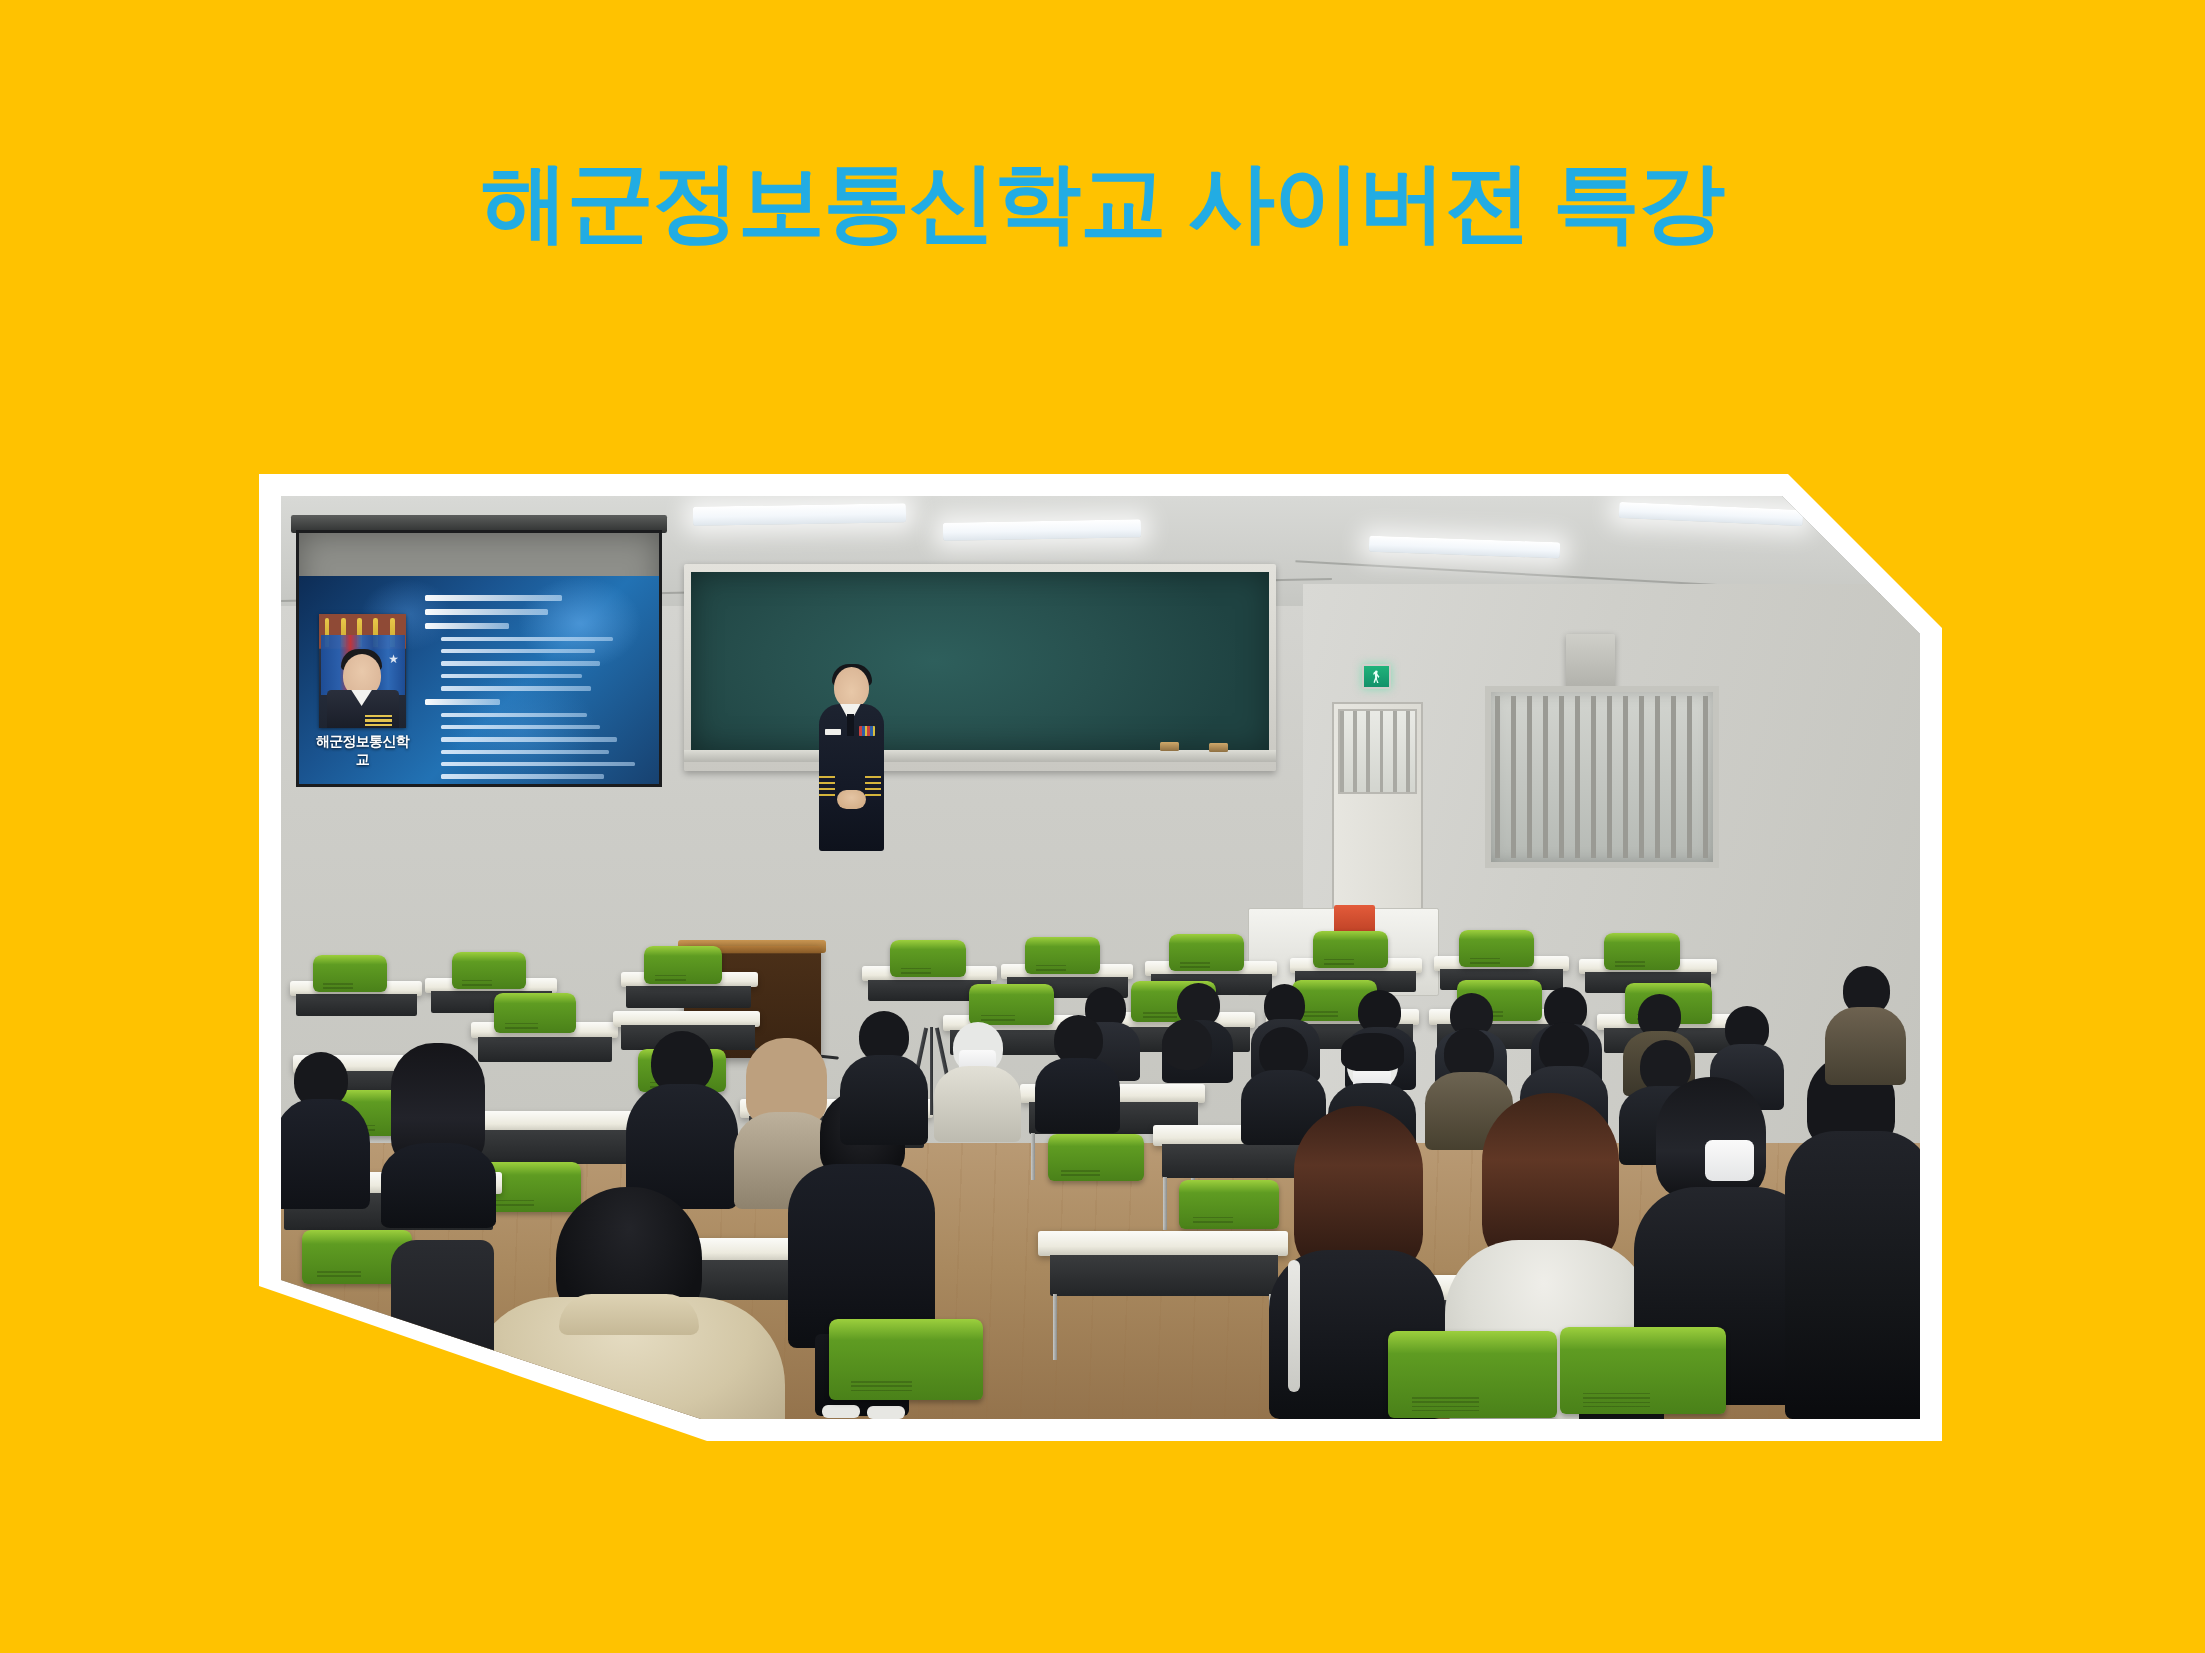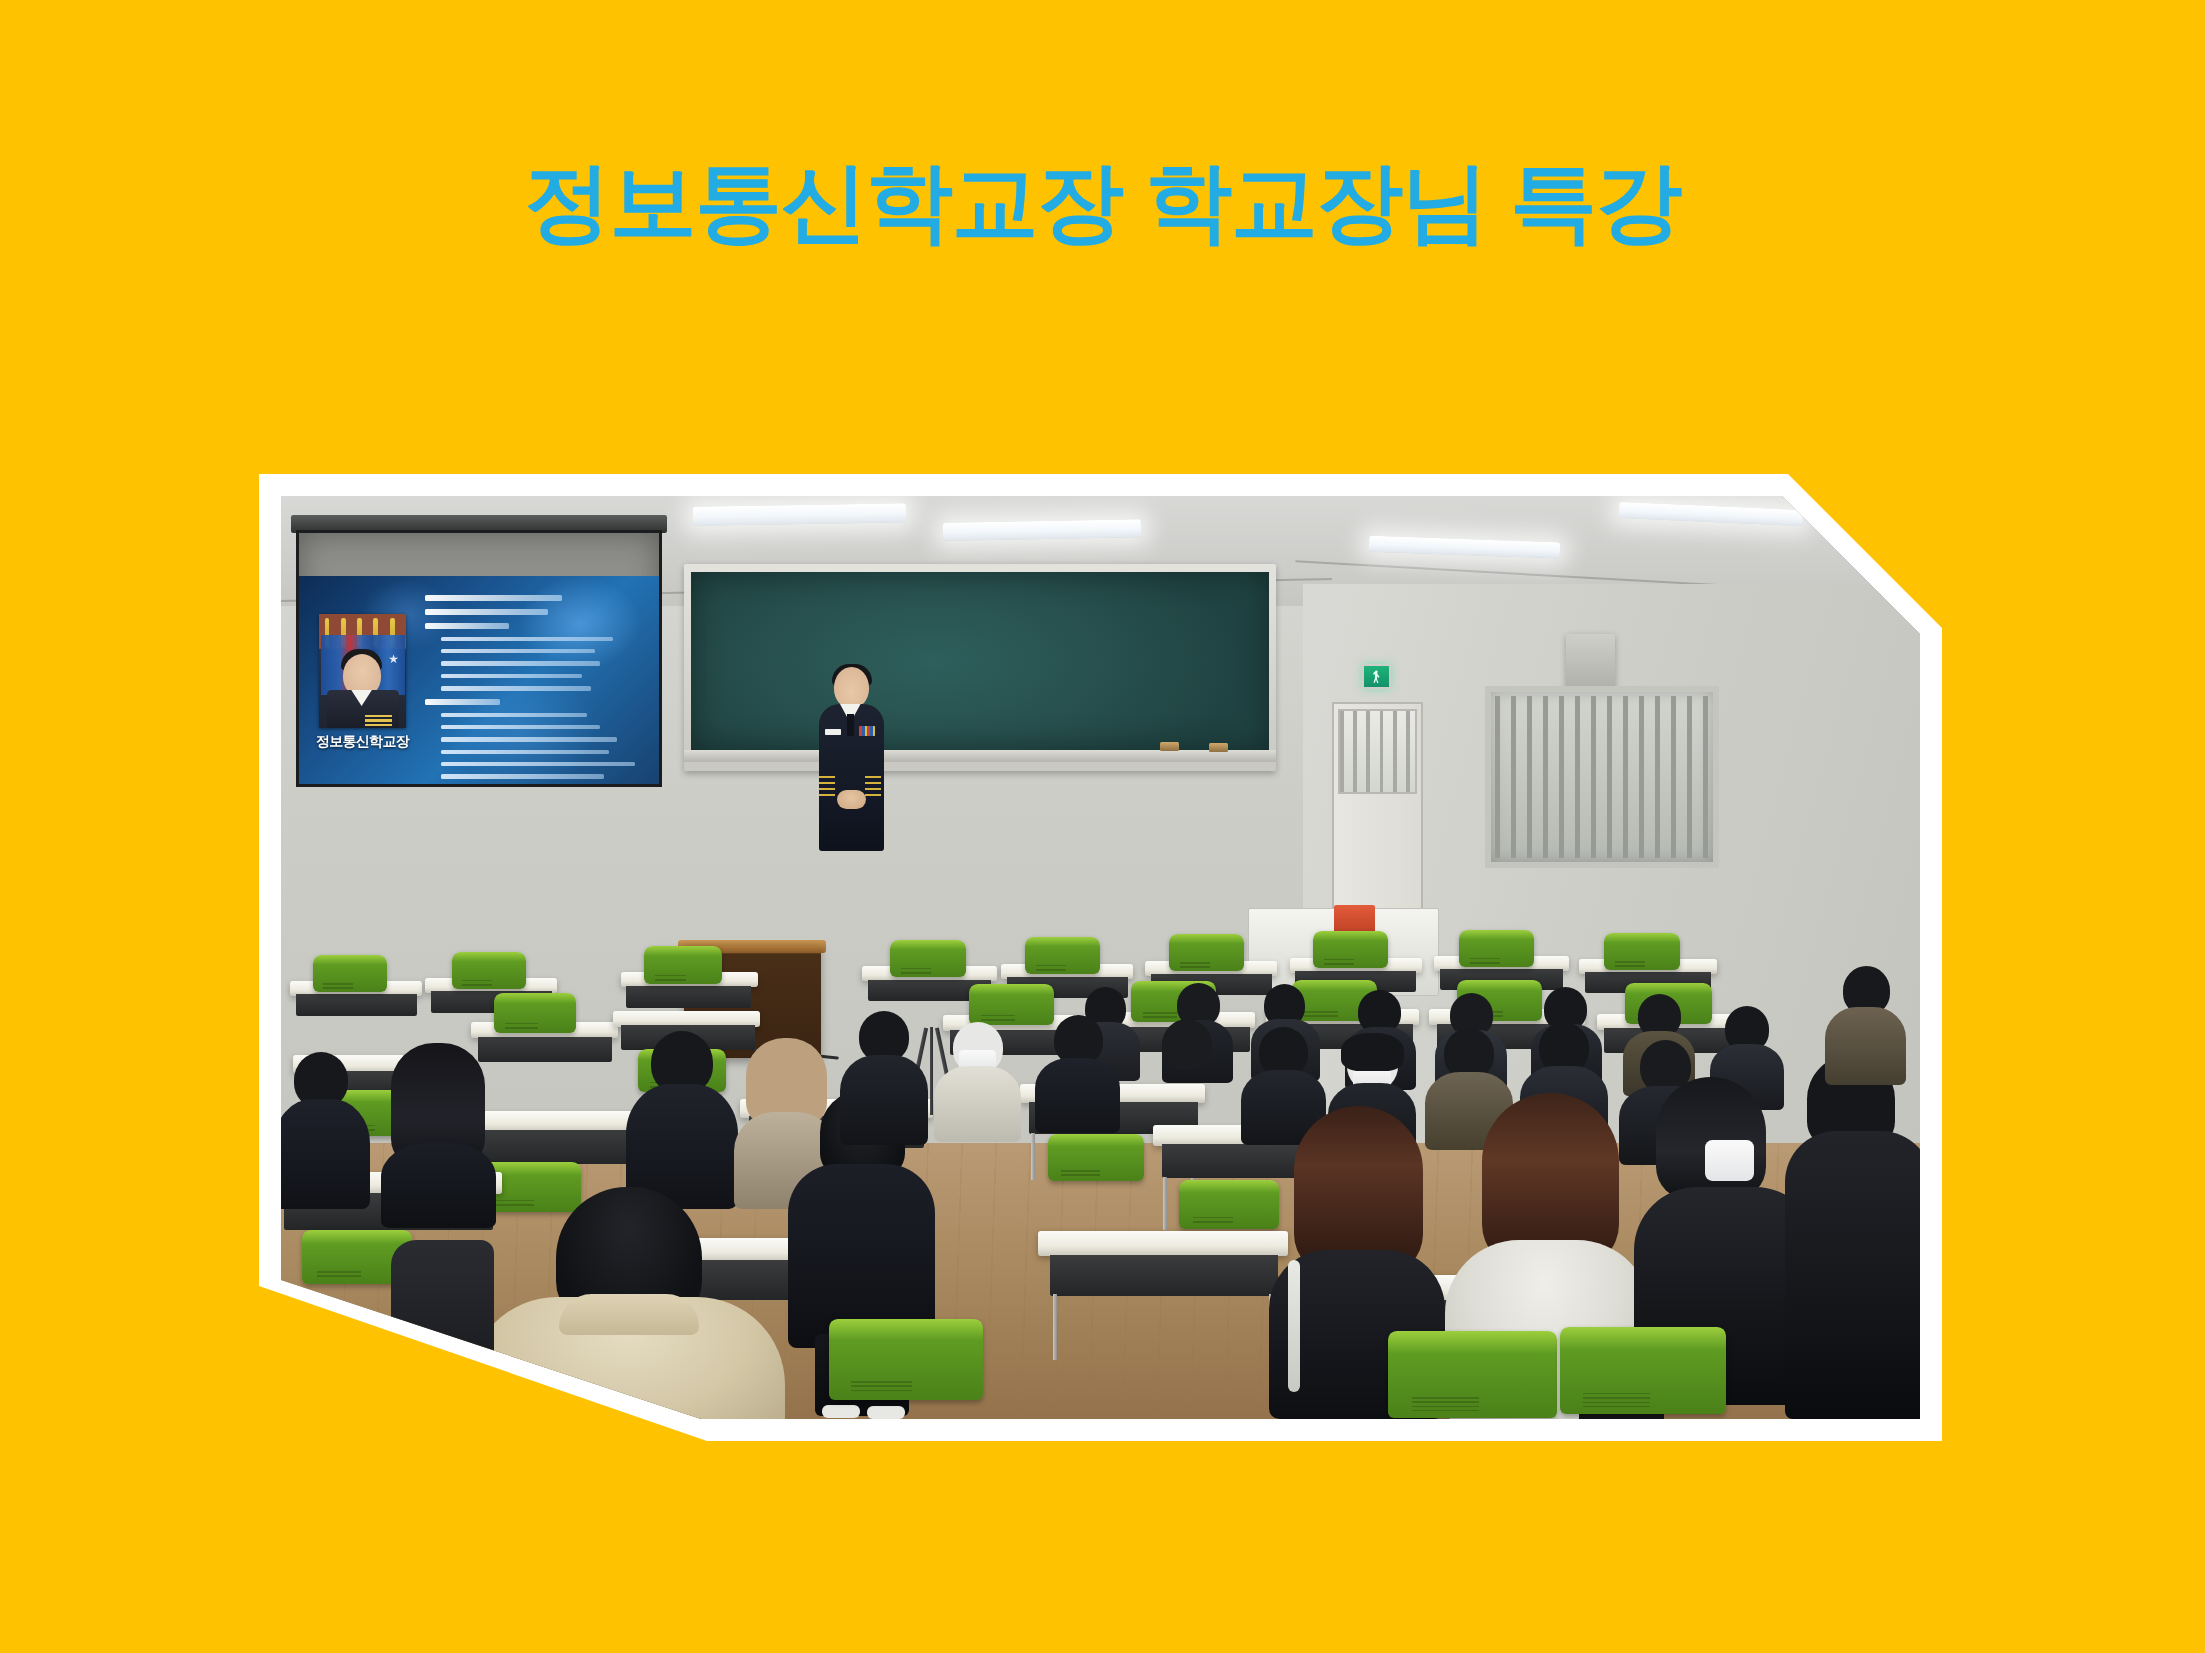--- a/index.html
+++ b/index.html
@@ -334,21 +334,21 @@
     background:linear-gradient(180deg,#e35b3a,#b73d22); border-radius:2.2px;
   }
   .cord{
     position:absolute; background:#2a2c2e; border-radius:1.5px;
   }
 </style>
 </head>
 <body>
 
 <div class="title-block">
-  <div class="main-title">정보통신학교장 학교장님 특강</div>
+  <div class="main-title">해군정보통신학교 사이버전 특강</div>
 </div>
 
 <div class="photo-frame"></div>
 
 <div class="photo">
   <div class="scene">
 
     <div class="ceiling"></div>
     <div class="ceiling-tile-line" style="left:0;top:93px;width:1051px;transform:rotate(-1.2deg);"></div>
     <div class="ceiling-tile-line" style="left:1014px;top:82px;width:632px;transform:rotate(3.2deg);"></div>
@@ -372,21 +372,21 @@
             <span class="flagpole" style="left:68px"></span>
           </div>
           <div class="flags"></div>
           <div class="star">★</div>
           <div class="slide-hair"></div>
           <div class="slide-face"></div>
           <div class="slide-body"></div>
           <div class="slide-collar"></div>
           <div class="slide-stripes"></div>
         </div>
-        <div class="slide-caption">정보통신학교장</div>
+        <div class="slide-caption">해군정보통신학교</div>
         <div class="slide-text">
           <div class="s-line h" style="width:62%"></div>
           <div class="s-line h" style="width:56%"></div>
           <div class="s-line h" style="width:38%"></div>
           <div class="s-line ind" style="width:78%"></div>
           <div class="s-line ind" style="width:70%"></div>
           <div class="s-line ind" style="width:72%"></div>
           <div class="s-line ind" style="width:64%"></div>
           <div class="s-line ind" style="width:68%"></div>
           <div class="s-line h" style="width:34%"></div>

